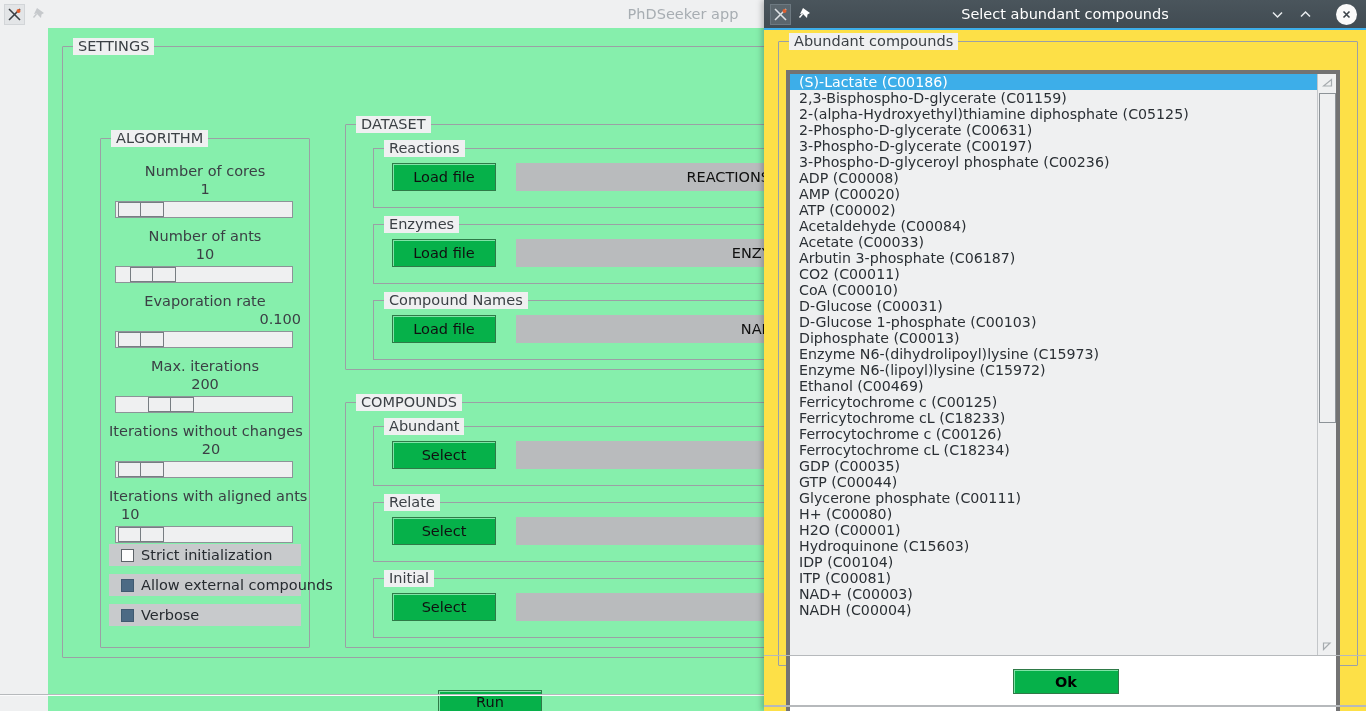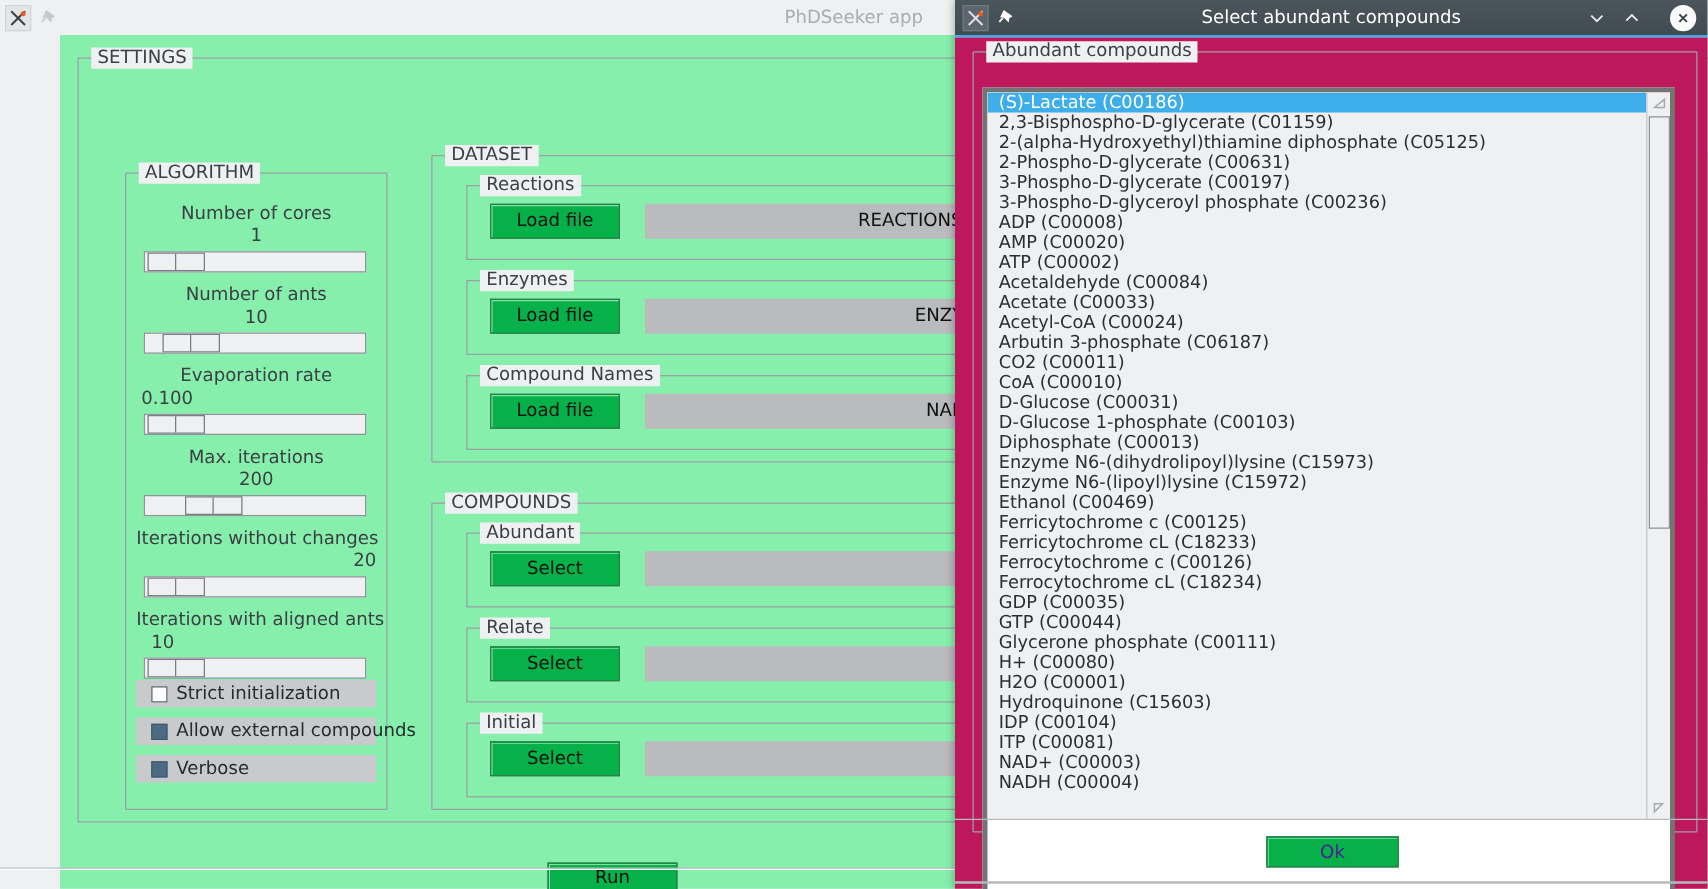--- a/index.html
+++ b/index.html
@@ -211,21 +211,21 @@
     display: flex; align-items: center; justify-content: center;
     cursor: pointer;
   }
   #btn-min { right: 79px; }
   #btn-max { right: 51px; }
   #btn-close { right: 9px; top: 4px; width: 21px; height: 21px;
                background: #fafafa; border-radius: 50%; }
 
   #dialog-body {
     position: absolute; left: 0; top: 30px; width: 602px; height: 681px;
-    background: #be185d;
+    background: #fde047;
   }
 
   #abundant-group { left: 14px; top: 3px; width: 580px; height: 633px; }
 
   #list-wrap {
     position: absolute; left: 22px; top: 40px;
     width: 554px; height: 668px;
     background: #ffffff;
     border: 4px solid #737373;
     display: flex;
@@ -266,24 +266,25 @@
     width: 17px; height: 330px;
     background: #eff0f1;
     border: 1px solid #8d9398;
     cursor: pointer;
   }
 
   #ok-button {
     position: absolute; left: 1013px; top: 669px;
     width: 106px; height: 25px;
     background: #06b14a; border: 1px solid #2f7a48;
-    color: #4c1d95; font-size: 14.5px;
+    color: #000000; font-size: 14.5px;
     display: flex; align-items: center; justify-content: center;
     box-shadow: inset 0 1px 0 #7fe3a6, inset 1px 0 0 #7fe3a6;
     cursor: pointer;
+    font-weight: bold;
   }
   #dlg-sep {
     position: absolute; left: 764px; top: 655px; width: 602px; height: 1px;
     background: #b6b9bc;
   }
   #dlg-sep-bottom {
     position: absolute; left: 764px; top: 705px; width: 602px; height: 2px;
     background: #b6b9bc;
   }
 </style>
@@ -331,37 +332,37 @@
       <div class="param" style="top:97px">
         <div class="p-label">Number of ants</div>
         <div class="p-value">10</div>
         <div class="slider">
           <div class="thumb" style="left:14px"></div>
         </div>
       </div>
 
       <div class="param" style="top:162px">
         <div class="p-label">Evaporation rate</div>
-        <div class="p-value" style="text-align:left;padding-left:4px">0.100</div>
+        <div class="p-value" style="text-align:right;padding-left:4px">0.100</div>
         <div class="slider">
           <div class="thumb" style="left:2px"></div>
         </div>
       </div>
 
       <div class="param" style="top:227px">
         <div class="p-label">Max. iterations</div>
         <div class="p-value">200</div>
         <div class="slider">
           <div class="thumb" style="left:32px"></div>
         </div>
       </div>
 
       <div class="param" style="top:292px">
         <div class="p-label">Iterations without changes</div>
-        <div class="p-value" style="text-align:right;padding-left:12px">20</div>
+        <div class="p-value" style="text-align:center;padding-left:12px">20</div>
         <div class="slider">
           <div class="thumb" style="left:2px"></div>
         </div>
       </div>
 
       <div class="param" style="top:357px">
         <div class="p-label">Iterations with aligned ants</div>
         <div class="p-value" style="text-align:left;padding-left:12px">10</div>
         <div class="slider">
           <div class="thumb" style="left:2px"></div>
@@ -501,21 +502,20 @@
           <div class="list-item">2,3-Bisphospho-D-glycerate (C01159)</div>
           <div class="list-item">2-(alpha-Hydroxyethyl)thiamine diphosphate (C05125)</div>
           <div class="list-item">2-Phospho-D-glycerate (C00631)</div>
           <div class="list-item">3-Phospho-D-glycerate (C00197)</div>
           <div class="list-item">3-Phospho-D-glyceroyl phosphate (C00236)</div>
           <div class="list-item">ADP (C00008)</div>
           <div class="list-item">AMP (C00020)</div>
           <div class="list-item">ATP (C00002)</div>
           <div class="list-item">Acetaldehyde (C00084)</div>
           <div class="list-item">Acetate (C00033)</div>
-          <div class="list-item">Acetyl-CoA (C00024)</div>
           <div class="list-item">Arbutin 3-phosphate (C06187)</div>
           <div class="list-item">CO2 (C00011)</div>
           <div class="list-item">CoA (C00010)</div>
           <div class="list-item">D-Glucose (C00031)</div>
           <div class="list-item">D-Glucose 1-phosphate (C00103)</div>
           <div class="list-item">Diphosphate (C00013)</div>
           <div class="list-item">Enzyme N6-(dihydrolipoyl)lysine (C15973)</div>
           <div class="list-item">Enzyme N6-(lipoyl)lysine (C15972)</div>
           <div class="list-item">Ethanol (C00469)</div>
           <div class="list-item">Ferricytochrome c (C00125)</div>

